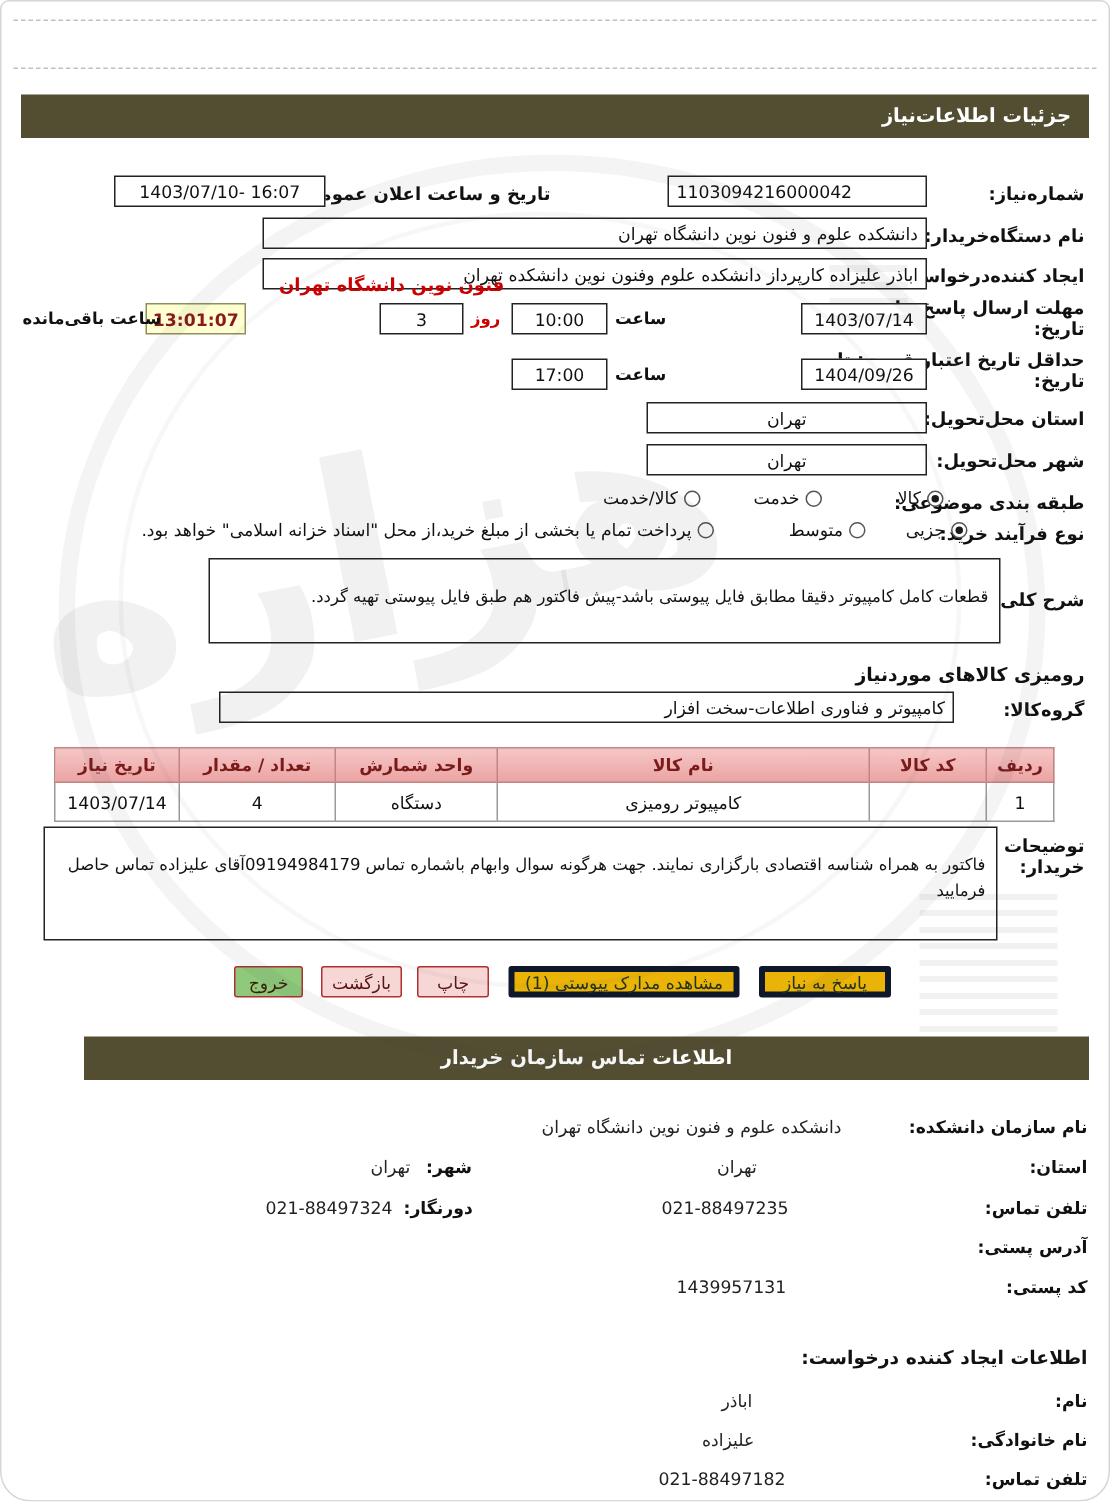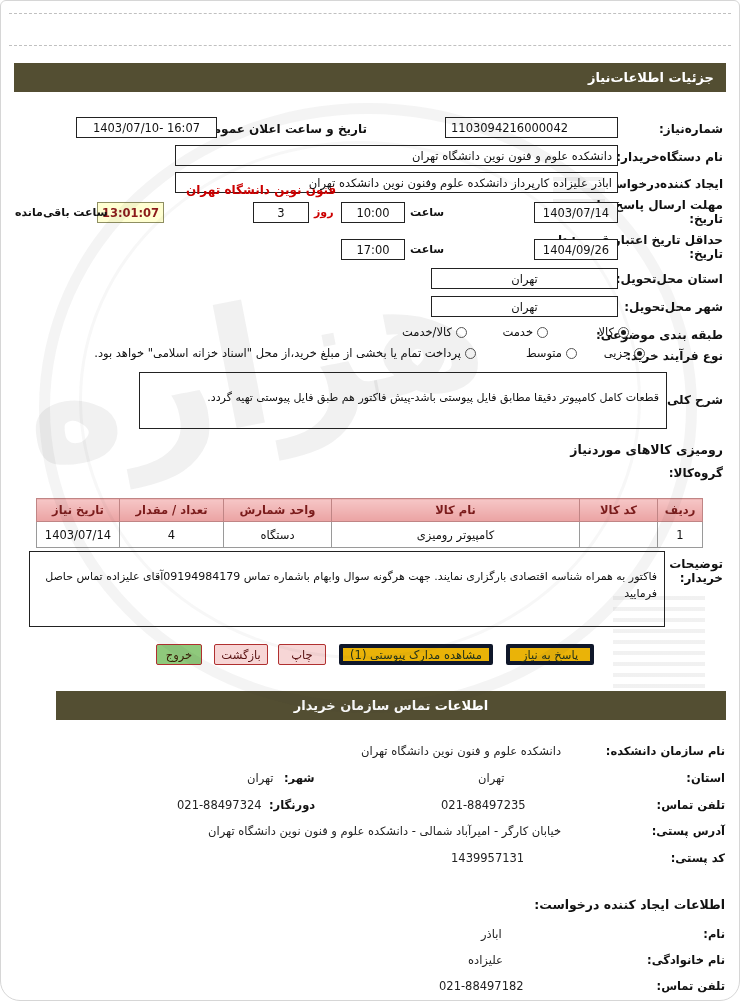--- a/index.html
+++ b/index.html
@@ -138,20 +138,21 @@
   <div class="ritem" style="left:85px;width:390px;top:345px">
     <span class="radio"></span>
     <span>پرداخت تمام یا بخشی از مبلغ خرید،از محل "اسناد خزانه اسلامی" خواهد بود.</span>
   </div>
 
   <div class="lbl" style="right:16px;top:392px">شرح کلی‌نیاز:</div>
   <div class="tarea" style="left:138px;width:528px;top:371px;height:57px">قطعات کامل کامپیوتر دقیقا مطابق فایل پیوستی باشد-پیش فاکتور  هم طبق فایل پیوستی تهیه گردد.</div>
 
   <div class="sect-title" style="right:16px;top:441px">رومیزی  کالاهای موردنیاز</div>
   <div class="lbl" style="right:16px;top:465px">گروه‌کالا:</div>
+  <div class="inp" style="left:145px;width:490px;top:460px">کامپیوتر و  فناوری اطلاعات-سخت  افزار</div>
 
   <table class="itable" style="left:35px;top:497px;width:666px">
     <colgroup>
       <col style="width:45px">
         <col style="width:78px">
         <col style="width:248px">
       <col style="width:108px">
         <col style="width:104px">
         <col style="width:83px">
     </colgroup>
@@ -200,21 +201,20 @@
   <div class="cval" style="left:477px;top:770px">تهران</div>
   <div class="clbl" style="left:283px;top:770px">شهر:</div>
   <div class="cval" style="left:246px;top:770px">تهران</div>
 
   <div class="clbl" style="right:14px;top:797px">تلفن تماس:</div>
   <div class="cval ltrtxt" style="left:440px;top:797px">021-88497235</div>
   <div class="clbl" style="left:268px;top:797px">دورنگار:</div>
   <div class="cval ltrtxt" style="left:176px;top:797px">021-88497324</div>
 
   <div class="clbl" style="right:14px;top:823px">آدرس پستی:</div>
-  <div class="cval" style="right:178px;top:823px">خیابان کارگر - امیرآباد شمالی - دانشکده علوم و فنون نوین دانشگاه تهران</div>
 
   <div class="clbl" style="right:14px;top:850px">کد پستی:</div>
   <div class="cval ltrtxt" style="left:450px;top:850px">1439957131</div>
 
   <div class="sect-title" style="right:14px;top:896px">اطلاعات ایجاد کننده درخواست:</div>
 
   <div class="clbl" style="right:14px;top:926px">نام:</div>
   <div class="cval" style="left:480px;top:926px">اباذر</div>
 
   <div class="clbl" style="right:14px;top:952px">نام خانوادگی:</div>

